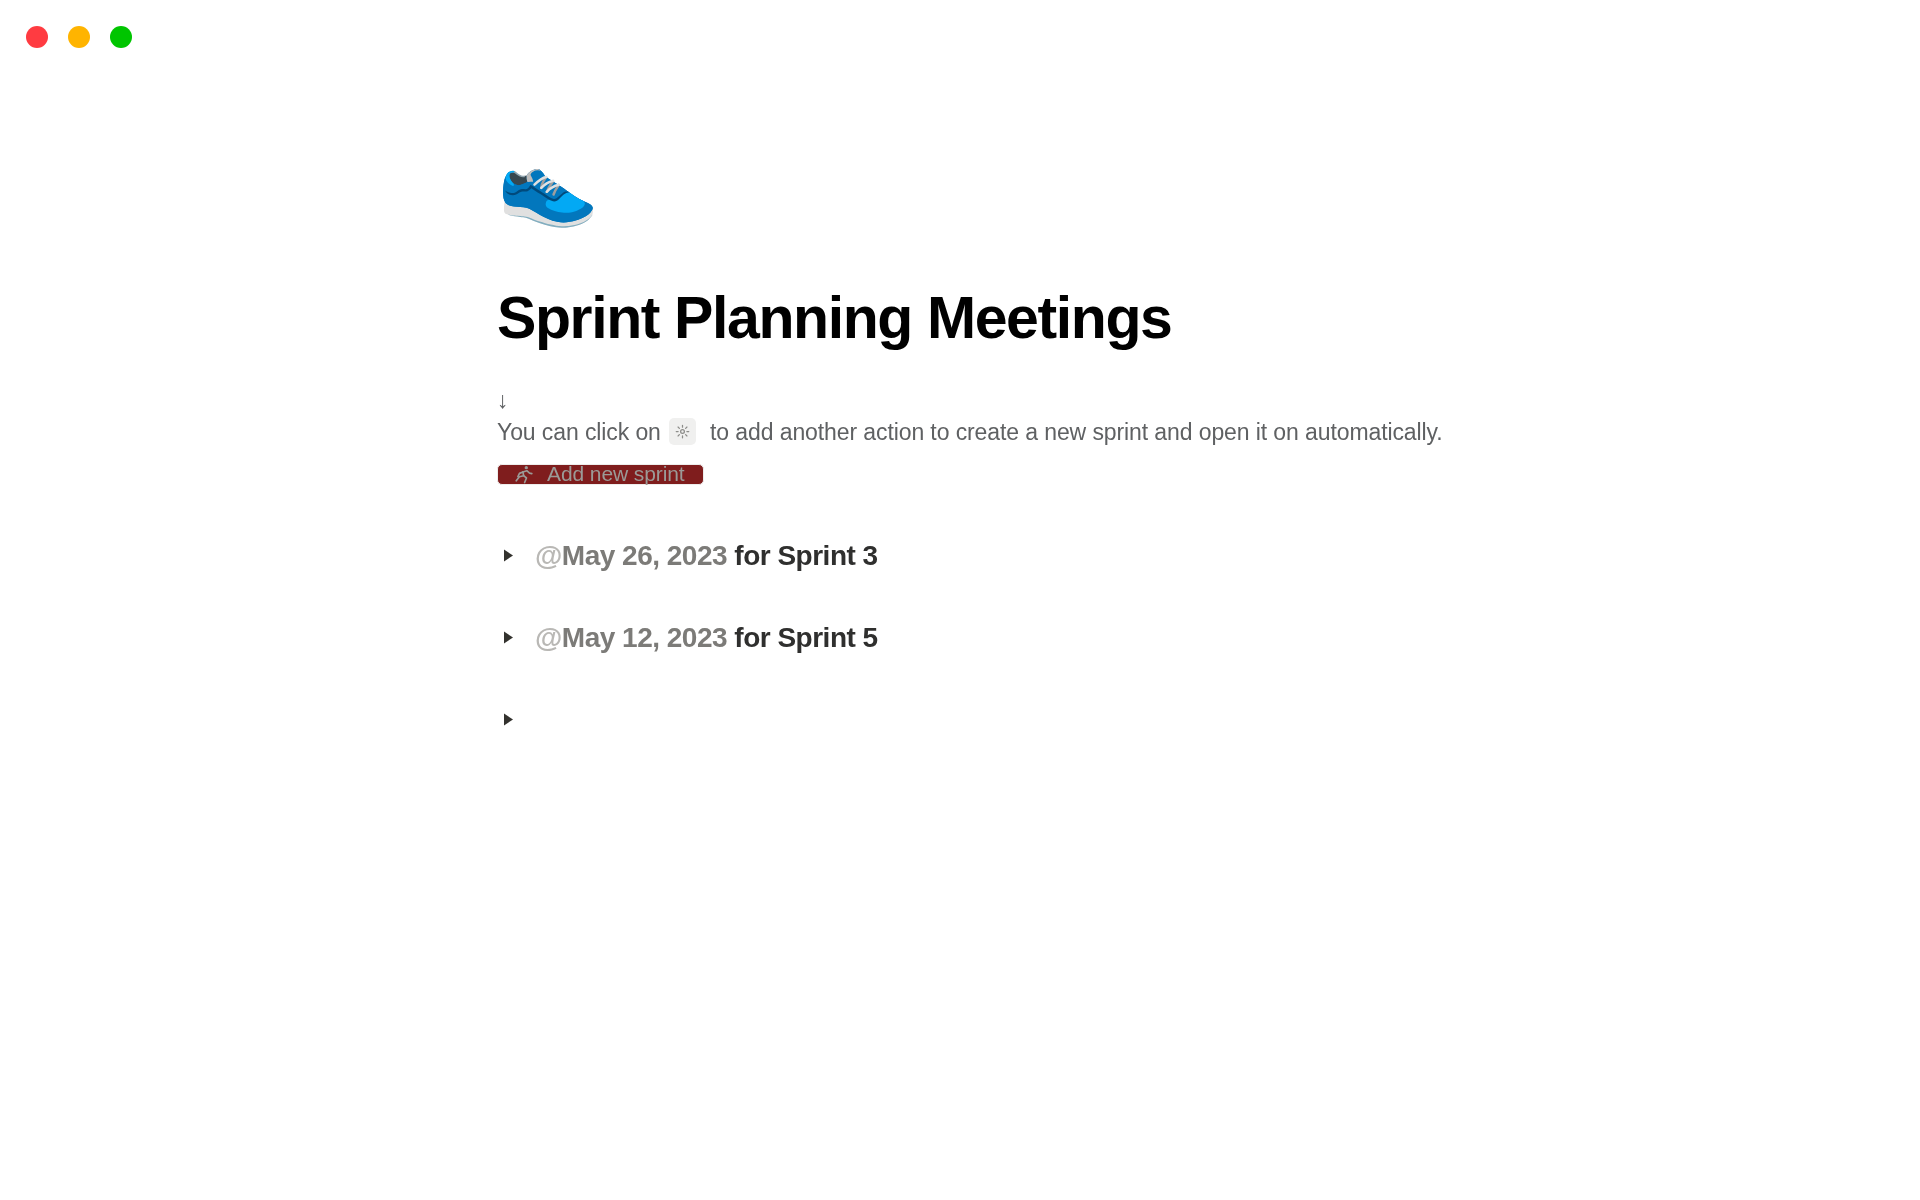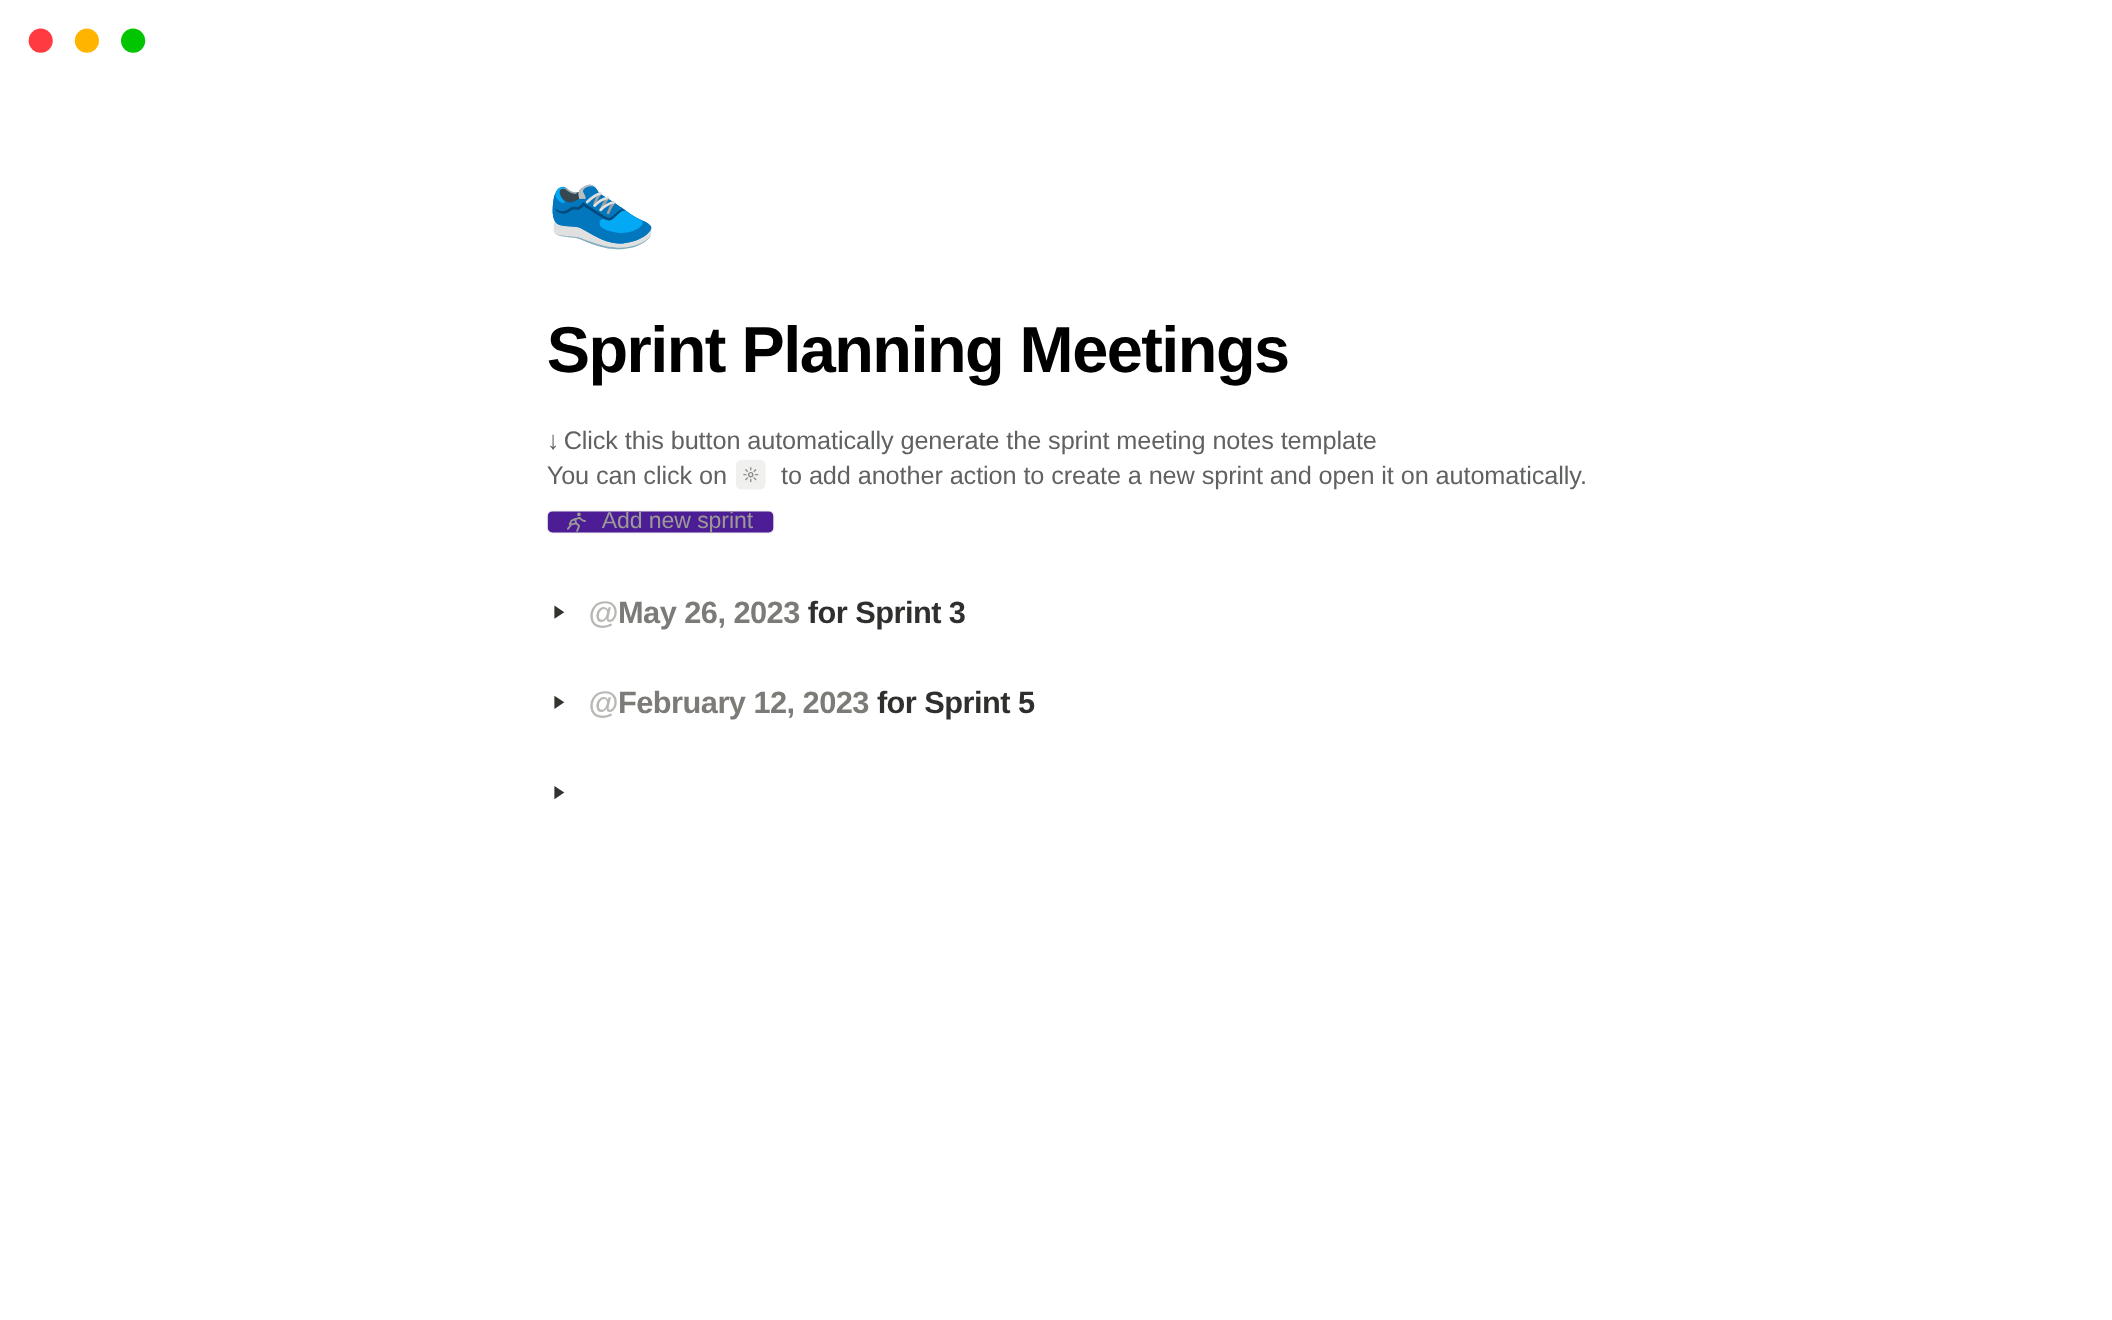--- a/index.html
+++ b/index.html
@@ -113,21 +113,21 @@
   .inline-chip svg { display: block; }
 
   
   .sprint-button {
     margin-top: 16px;
     display: inline-flex;
     align-items: center;
     gap: 13px;
     height: 21px;
     padding: 0 18px 0 15px;
-    background: #4c1d95;
+    background: #7f1d1d;
     border: 1px solid #ededec;
     border-radius: 5px;
     cursor: pointer;
     user-select: none;
   }
   .sprint-button-label {
     font-size: 21px;
     color: #9b9a97;
     letter-spacing: -0.1px;
     white-space: nowrap;
@@ -186,21 +186,20 @@
 
     
     <div class="page-icon">👟</div>
 
     
     <h1 class="page-title">Sprint Planning Meetings</h1>
 
     
     <div class="desc-line">
       <span class="arrow-down">↓</span>
-      <span>Click this button automatically generate the sprint meeting notes template</span>
     </div>
 
     
     <div class="desc-line">
       <span>You can click on</span>
       <span class="inline-chip">
         <svg width="15" height="15" viewBox="0 0 24 24" fill="none" stroke="#8d8d8a" stroke-width="2" stroke-linecap="round" stroke-linejoin="round">
           <circle cx="12" cy="12" r="3"></circle>
           <path d="M12 2v3M12 19v3M2 12h3M19 12h3M4.9 4.9l2.1 2.1M17 17l2.1 2.1M19.1 4.9L17 7M7 17l-2.1 2.1"></path>
         </svg>
@@ -234,21 +233,21 @@
         </span>
       </div>
 
       <div class="toggle-row">
         <span class="toggle-caret">
           <svg width="11" height="13" viewBox="0 0 11 13">
             <polygon points="1,0.5 10,6.5 1,12.5" fill="#33322e"></polygon>
           </svg>
         </span>
         <span class="toggle-text">
-          <span class="mention-at">@</span><span class="mention-date">February 12, 2023</span><span class="toggle-suffix" style="white-space: pre;"> for Sprint 5</span>
+          <span class="mention-at">@</span><span class="mention-date">May 12, 2023</span><span class="toggle-suffix" style="white-space: pre;"> for Sprint 5</span>
         </span>
       </div>
 
       <div class="toggle-row">
         <span class="toggle-caret">
           <svg width="11" height="13" viewBox="0 0 11 13">
             <polygon points="1,0.5 10,6.5 1,12.5" fill="#33322e"></polygon>
           </svg>
         </span>
       </div>

